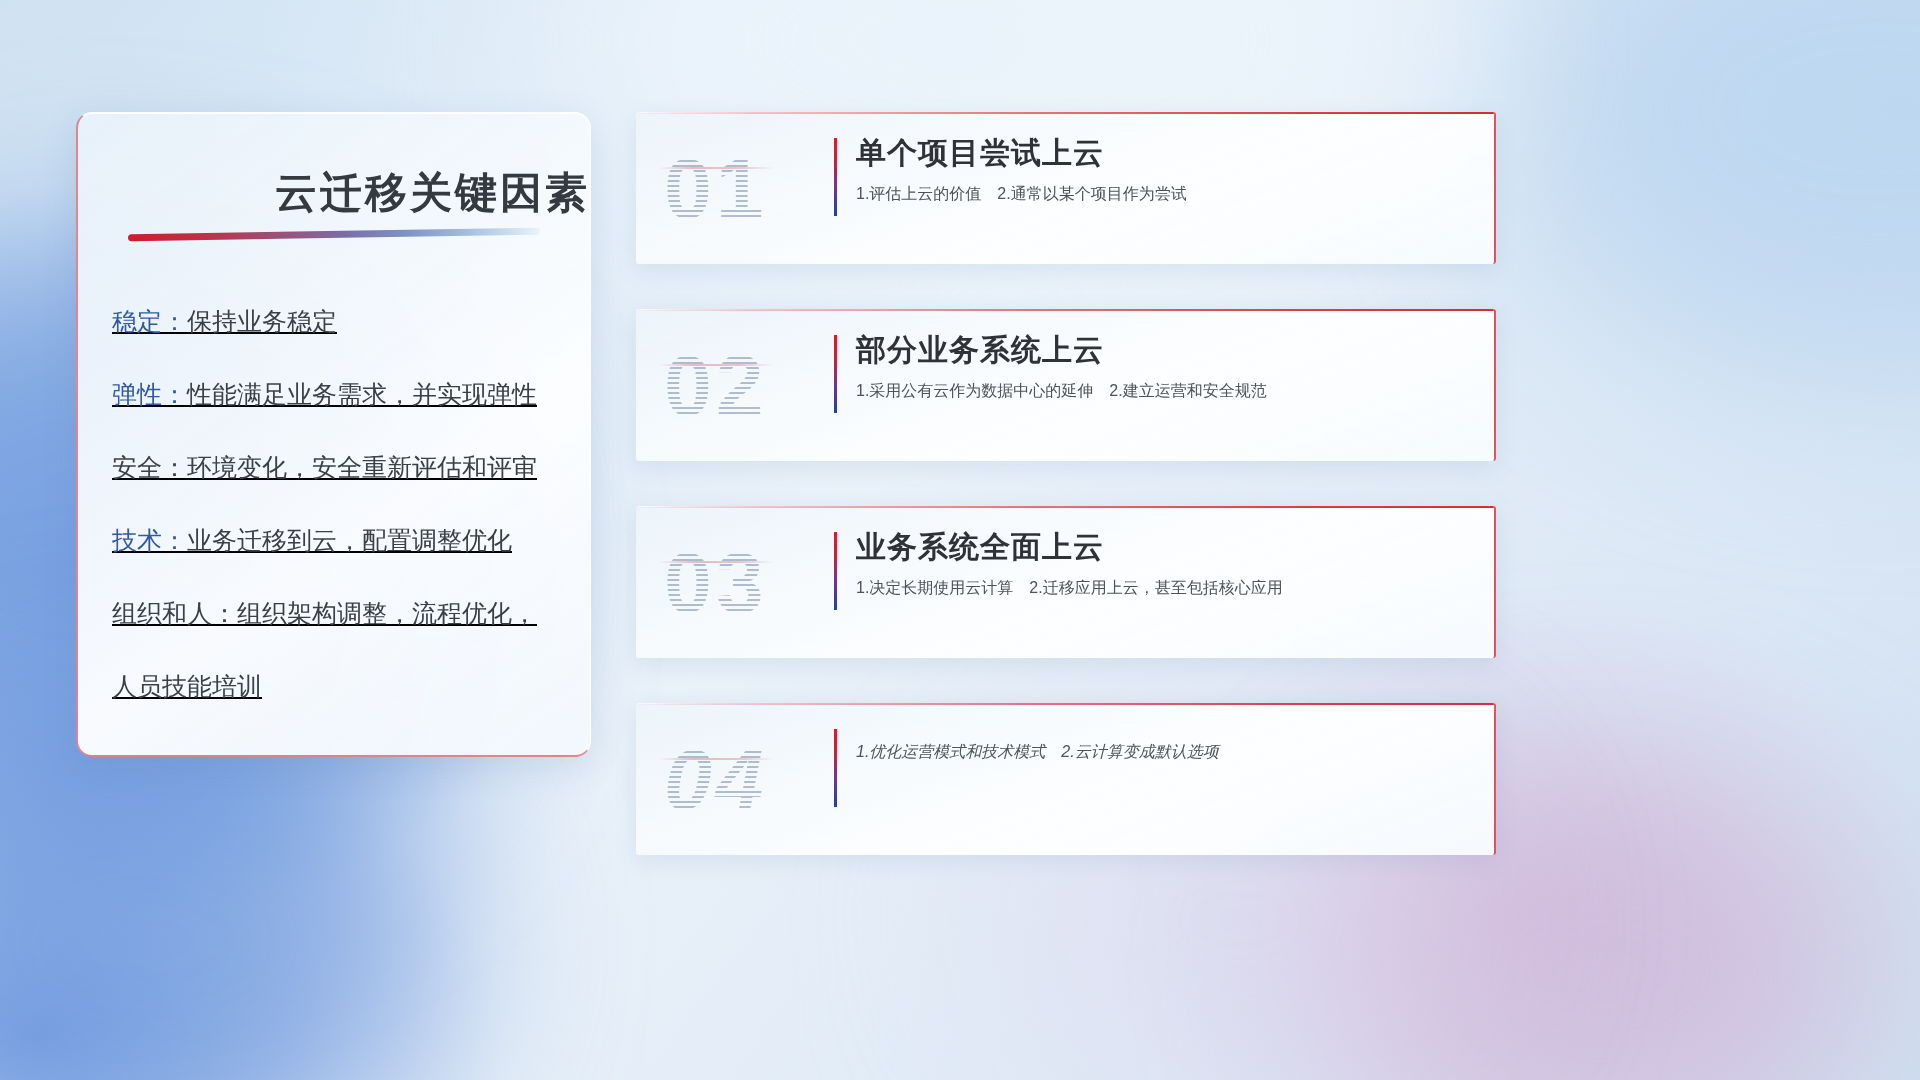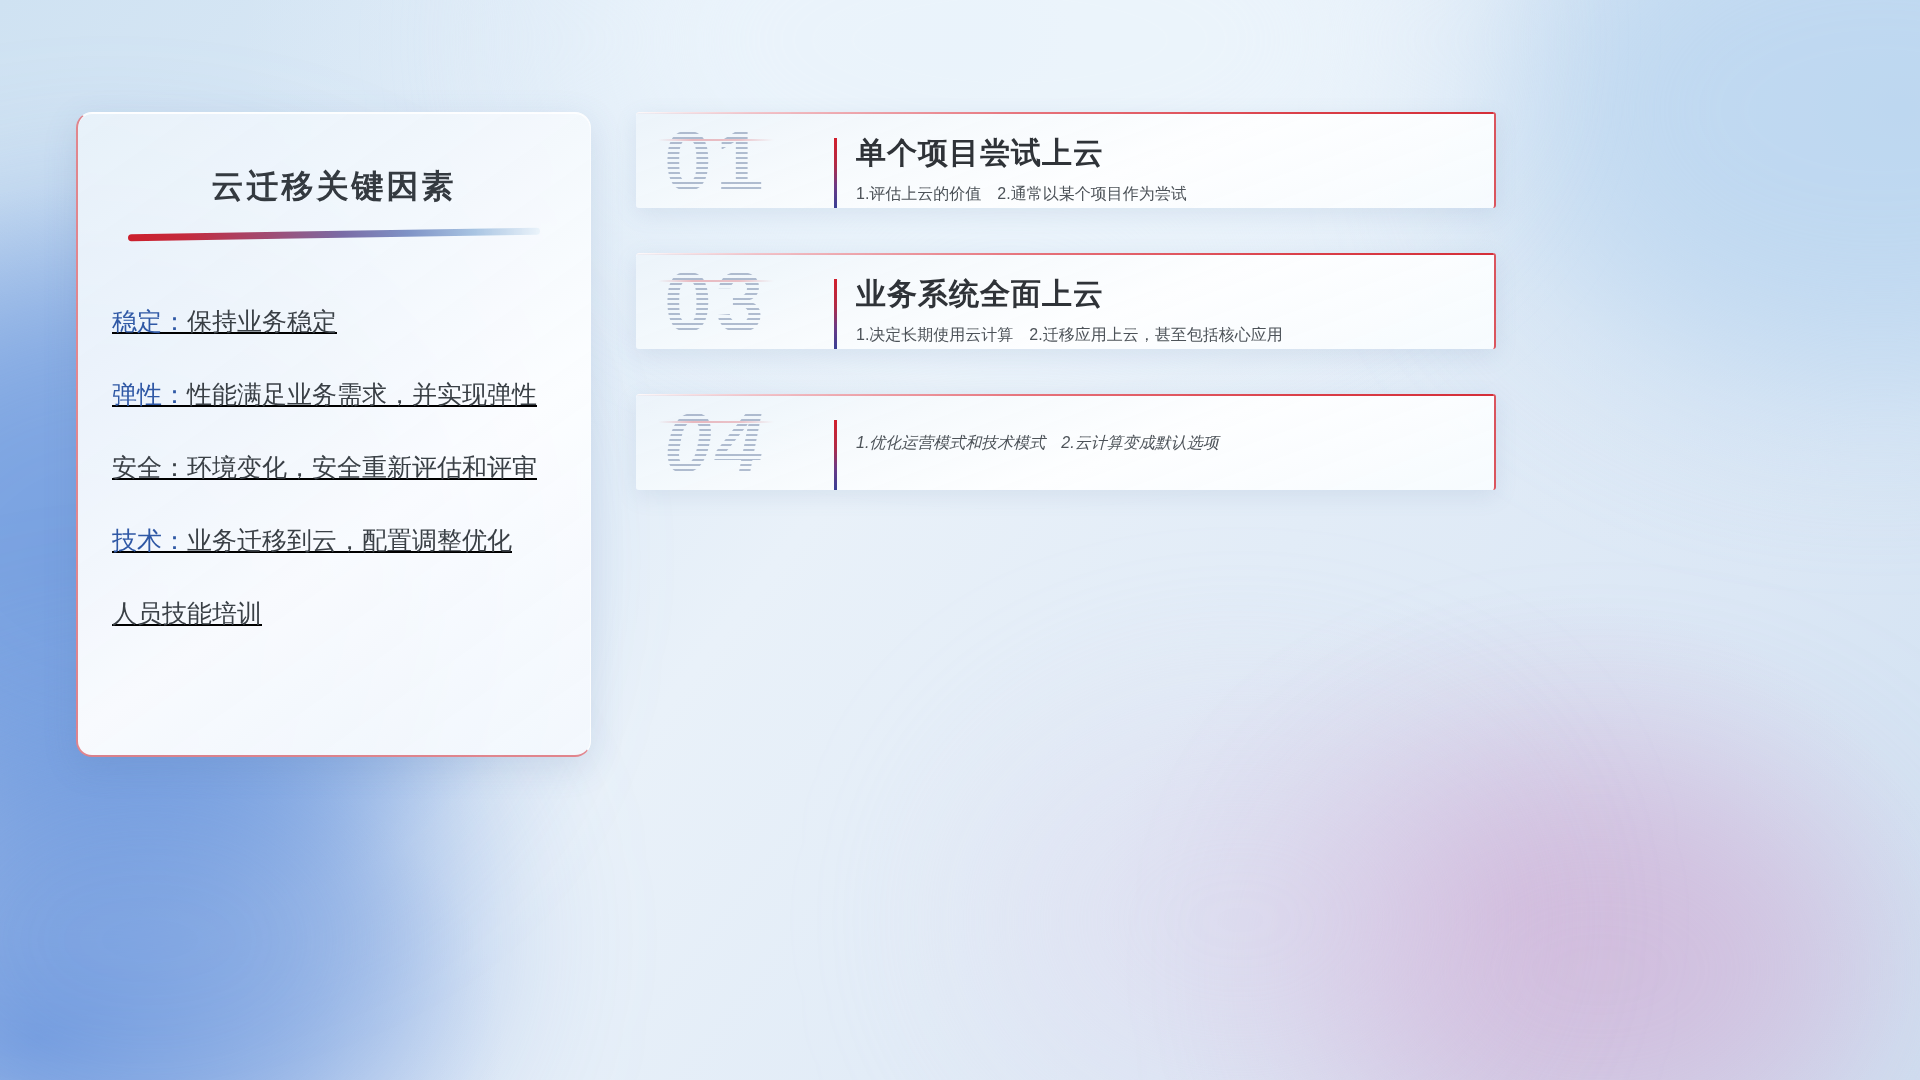--- a/index.html
+++ b/index.html
@@ -48,22 +48,22 @@
     border-bottom: 2px solid rgba(214,64,74,0.62);
     box-shadow: 0 10px 34px rgba(90,120,170,0.16), inset 0 1px 0 rgba(255,255,255,0.9);
     backdrop-filter: blur(4px);
     overflow: hidden;
   }
 
   #panel-title {
     position: absolute;
     left: 0; right: 0;
     top: 52px;
-    text-align: center;
-    font-size: 32px;
+    text-align: right;
+    font-size: 42px;
     font-weight: bold;
     letter-spacing: 3px;
     color: #343a40;
   }
 
   #panel-rule {
     position: absolute;
     left: 50px;
     top: 118px;
     width: 412px;
@@ -95,21 +95,21 @@
   
   #cards {
     position: absolute;
     left: 636px;
     top: 112px;
     width: 860px;
   }
 
   .step-card {
     position: relative;
-    height: 96px;
+    height: 152px;
     margin-bottom: 45px;
     border-radius: 3px;
     background: linear-gradient(160deg, rgba(236,243,250,0.95) 0%, rgba(246,250,253,0.97) 30%, rgba(253,254,255,0.99) 58%, rgba(247,251,254,0.96) 100%);
     border-right: 2px solid rgba(214,56,66,0.85);
     box-shadow: 0 6px 22px rgba(90,120,170,0.13), inset 0 1px 0 rgba(255,255,255,0.85);
     overflow: hidden;
   }
   .step-card:last-child { margin-bottom: 0; font-style: italic; }
 
   .card-topline {
@@ -196,36 +196,46 @@
   <div class="blob b6"></div>
 
   <div id="left-panel">
     <div id="panel-title">云迁移关键因素</div>
     <div id="panel-rule"></div>
     <div id="panel-list">
         <div class="panel-line"><span class="lbl accent">稳定：</span><span class="txt">保持业务稳定</span></div>
         <div class="panel-line"><span class="lbl accent">弹性：</span><span class="txt">性能满足业务需求，并实现弹性</span></div>
         <div class="panel-line"><span class="lbl">安全：</span><span class="txt">环境变化，安全重新评估和评审</span></div>
         <div class="panel-line"><span class="lbl accent">技术：</span><span class="txt">业务迁移到云，配置调整优化</span></div>
+        <div class="panel-line"><span class="lbl">组织和人：</span><span class="txt">组织架构调整，流程优化，</span></div>
         <div class="panel-line"><span class="txt">人员技能培训</span></div>
       </div>
   </div>
 
   <div id="cards">
       <div class="step-card">
         <div class="card-topline"></div>
         <div class="ghost-number">01</div>
         <div class="divider-bar"></div>
         <div class="card-text">
           <div class="card-title">单个项目尝试上云</div>
           <div class="card-desc">1.评估上云的价值　2.通常以某个项目作为尝试</div>
         </div>
       </div>
       <div class="step-card">
         <div class="card-topline"></div>
+        <div class="ghost-number">02</div>
+        <div class="divider-bar"></div>
+        <div class="card-text">
+          <div class="card-title">部分业务系统上云</div>
+          <div class="card-desc">1.采用公有云作为数据中心的延伸　2.建立运营和安全规范</div>
+        </div>
+      </div>
+      <div class="step-card">
+        <div class="card-topline"></div>
         <div class="ghost-number">03</div>
         <div class="divider-bar"></div>
         <div class="card-text">
           <div class="card-title">业务系统全面上云</div>
           <div class="card-desc">1.决定长期使用云计算　2.迁移应用上云，甚至包括核心应用</div>
         </div>
       </div>
       <div class="step-card">
         <div class="card-topline"></div>
         <div class="ghost-number">04</div>

